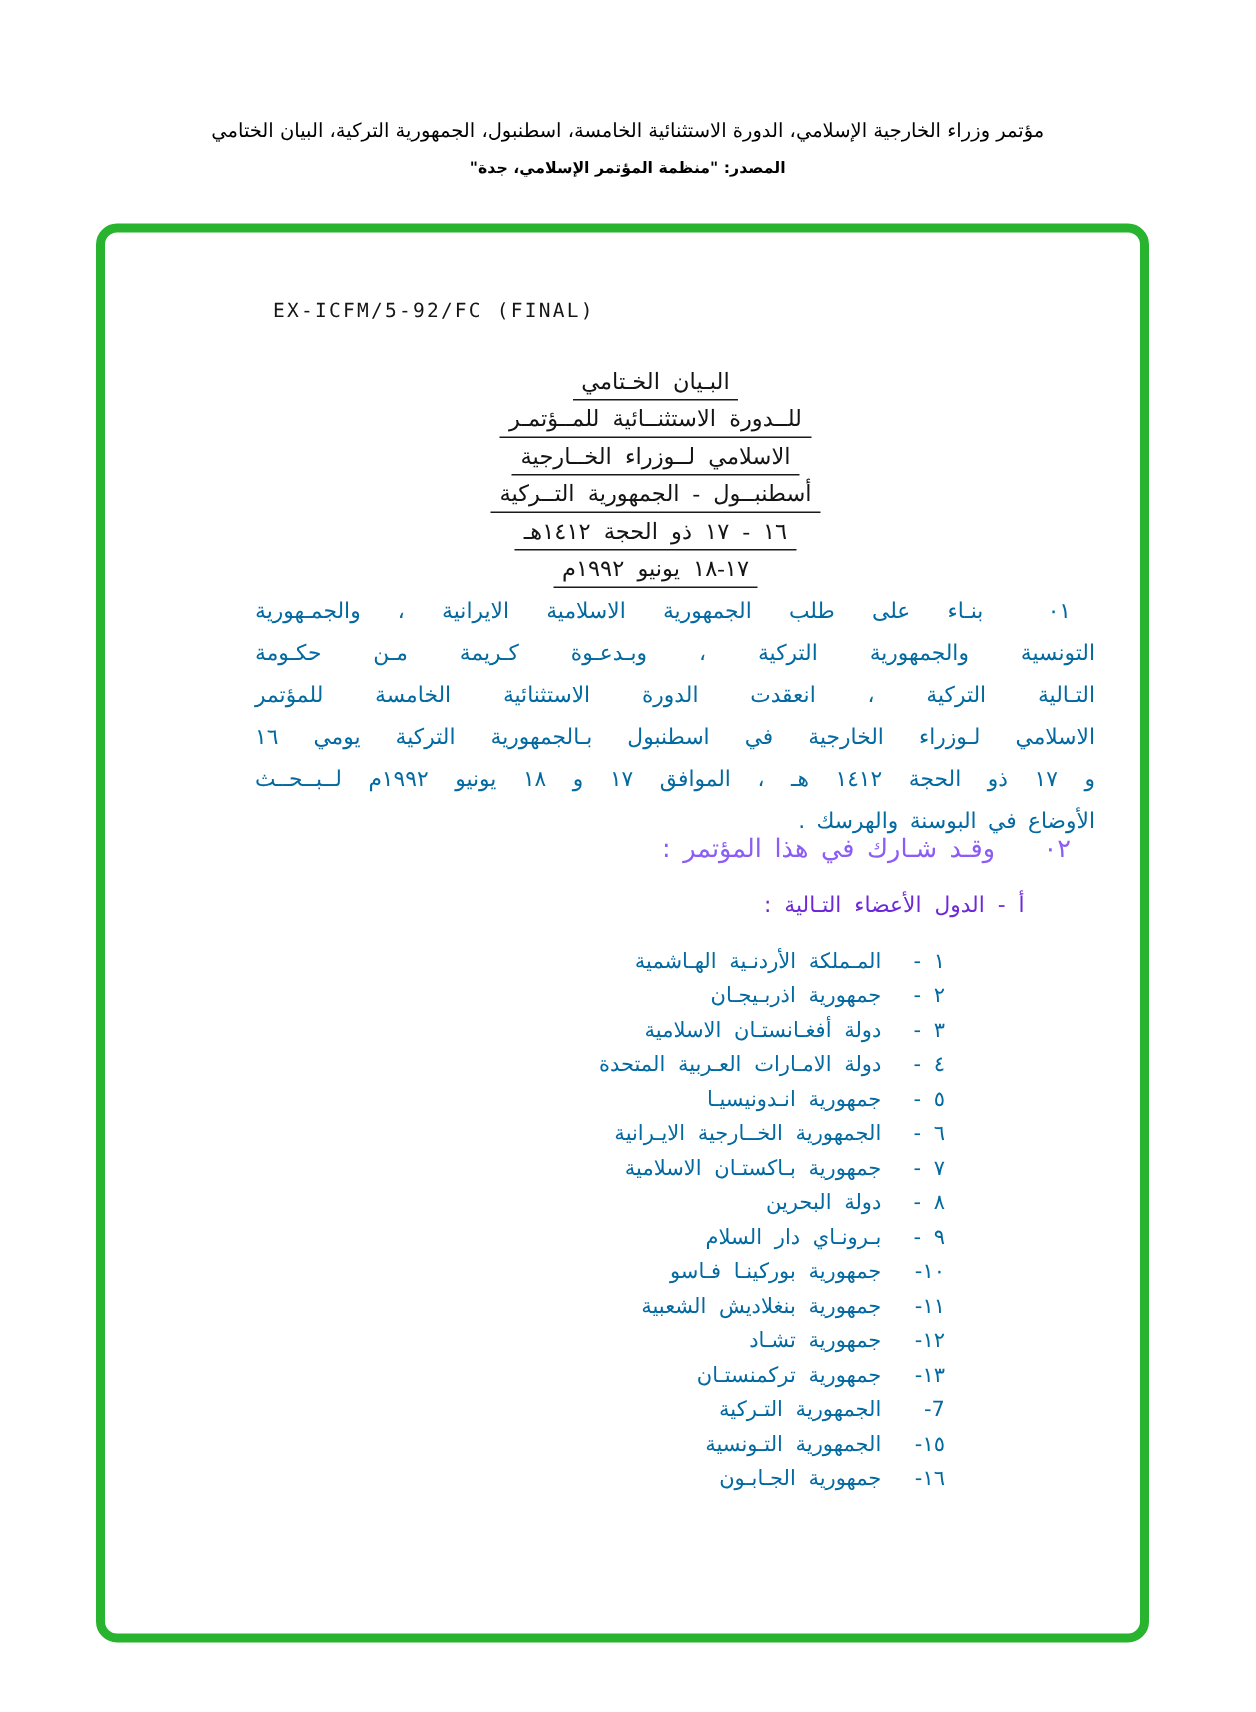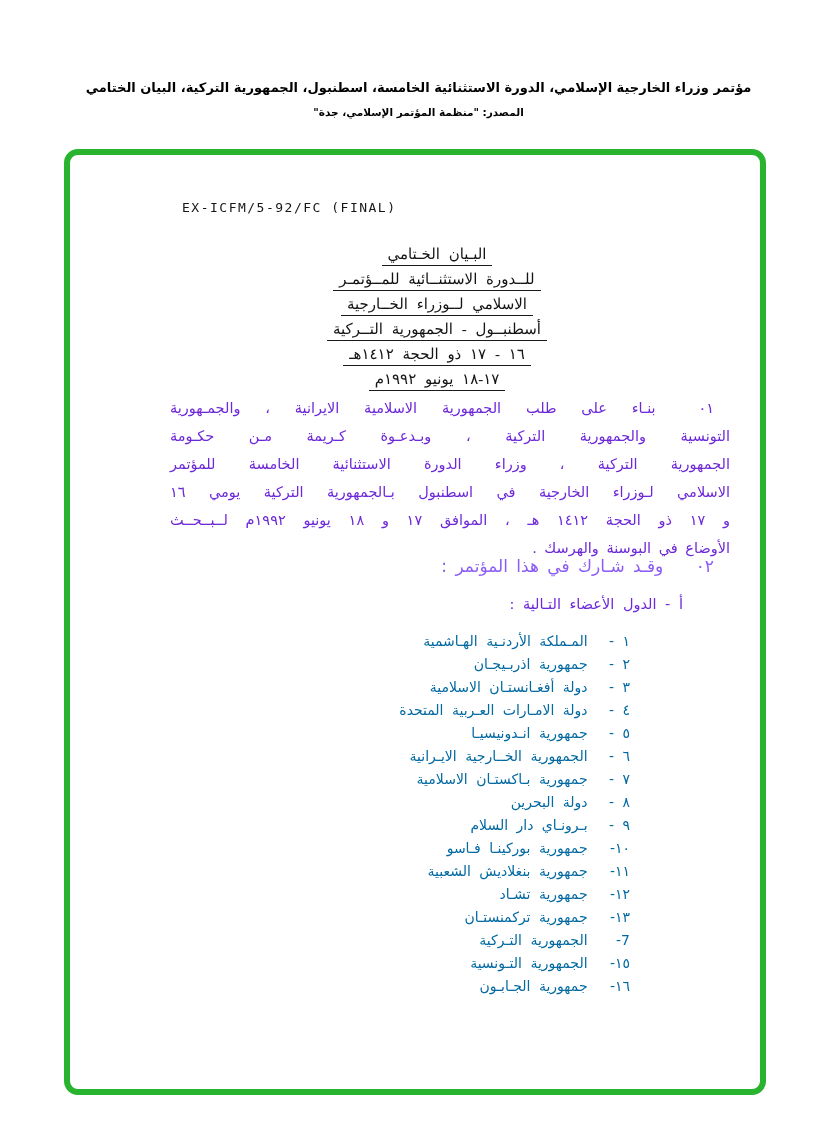--- a/index.html
+++ b/index.html
@@ -5,21 +5,21 @@
   html,body{margin:0;padding:0;}
   body{
     width:837px;height:1141px;position:relative;background:#ffffff;
     font-family:"DejaVu Sans",sans-serif;color:#1b1b1b;overflow:hidden;
   }
   
   .hdr{
     position:absolute;left:0;right:0;text-align:center;direction:rtl;
     color:#000;white-space:nowrap;
   }
-  .hdr-title{top:80px;font-size:13px;font-weight:bold;}
+  .hdr-title{top:80px;font-size:13px;font-weight:normal;}
   .hdr-source{top:106px;font-size:10.5px;font-weight:bold;}
   
   .frame{
     position:absolute;left:64px;top:149px;width:702px;height:946px;
     box-sizing:border-box;border:6px solid var(--green,#28b42e);
     border-radius:14px;background:#fff;
   }
   
   .docid{
     position:absolute;left:112px;top:45px;
@@ -29,21 +29,21 @@
   .title-block{
     position:absolute;top:90px;left:22px;width:100%;
     text-align:center;direction:rtl;font-size:15px;word-spacing:5px;color:#141414;
   }
   .title-line{margin-bottom:6px;height:19px;font-family:Liberation Serif, serif;}
   .title-line > span{
     display:inline-block;border-bottom:1.5px solid #1a1a1a;padding:0 6px 2px 6px;
   }
   .para{
     position:absolute;left:100px;width:560px;direction:rtl;
-    font-size:14.5px;line-height:28px;word-spacing:3px;color:#6d28d9;
+    font-size:14.5px;line-height:28px;word-spacing:3px;color:#0369a1;
   }
   .para1{top:239px;}
   .pline{text-align:justify;text-align-last:justify;}
   .pfirst{padding-left:0;padding-right:16px;}
   .plast{text-align-last:right;}
   .pmarker{margin-left:18px;}
   .para2{
     position:absolute;left:100px;top:402px;width:560px;direction:rtl;
     font-size:17px;line-height:18px;word-spacing:3px;
     text-align:right;padding-right:16px;box-sizing:border-box;color:#8b5cf6;
@@ -103,21 +103,21 @@
       <span class="pmarker">٠١</span>
       <span>بنـاء على طلب الجمهورية الاسلامية الايرانية ، والجمـهورية</span>
     </div>
     <div>
 
         <div class="pline">
           <span>التونسية والجمهورية التركية ، وبـدعـوة كـريمة مـن حكـومة</span>
         </div>
 
         <div class="pline">
-          <span>الجمهورية التركية ، وزراء الدورة الاستثنائية الخامسة للمؤتمر</span>
+          <span>التـالية التركية ، انعقدت الدورة الاستثنائية الخامسة للمؤتمر</span>
         </div>
 
         <div class="pline">
           <span>الاسلامي لـوزراء الخارجية في اسطنبول بـالجمهورية التركية يومي ١٦</span>
         </div>
 
         <div class="pline">
           <span>و ١٧ ذو الحجة ١٤١٢ هـ ، الموافق ١٧ و ١٨ يونيو ١٩٩٢م لــبــحــث</span>
         </div>
       </div>

